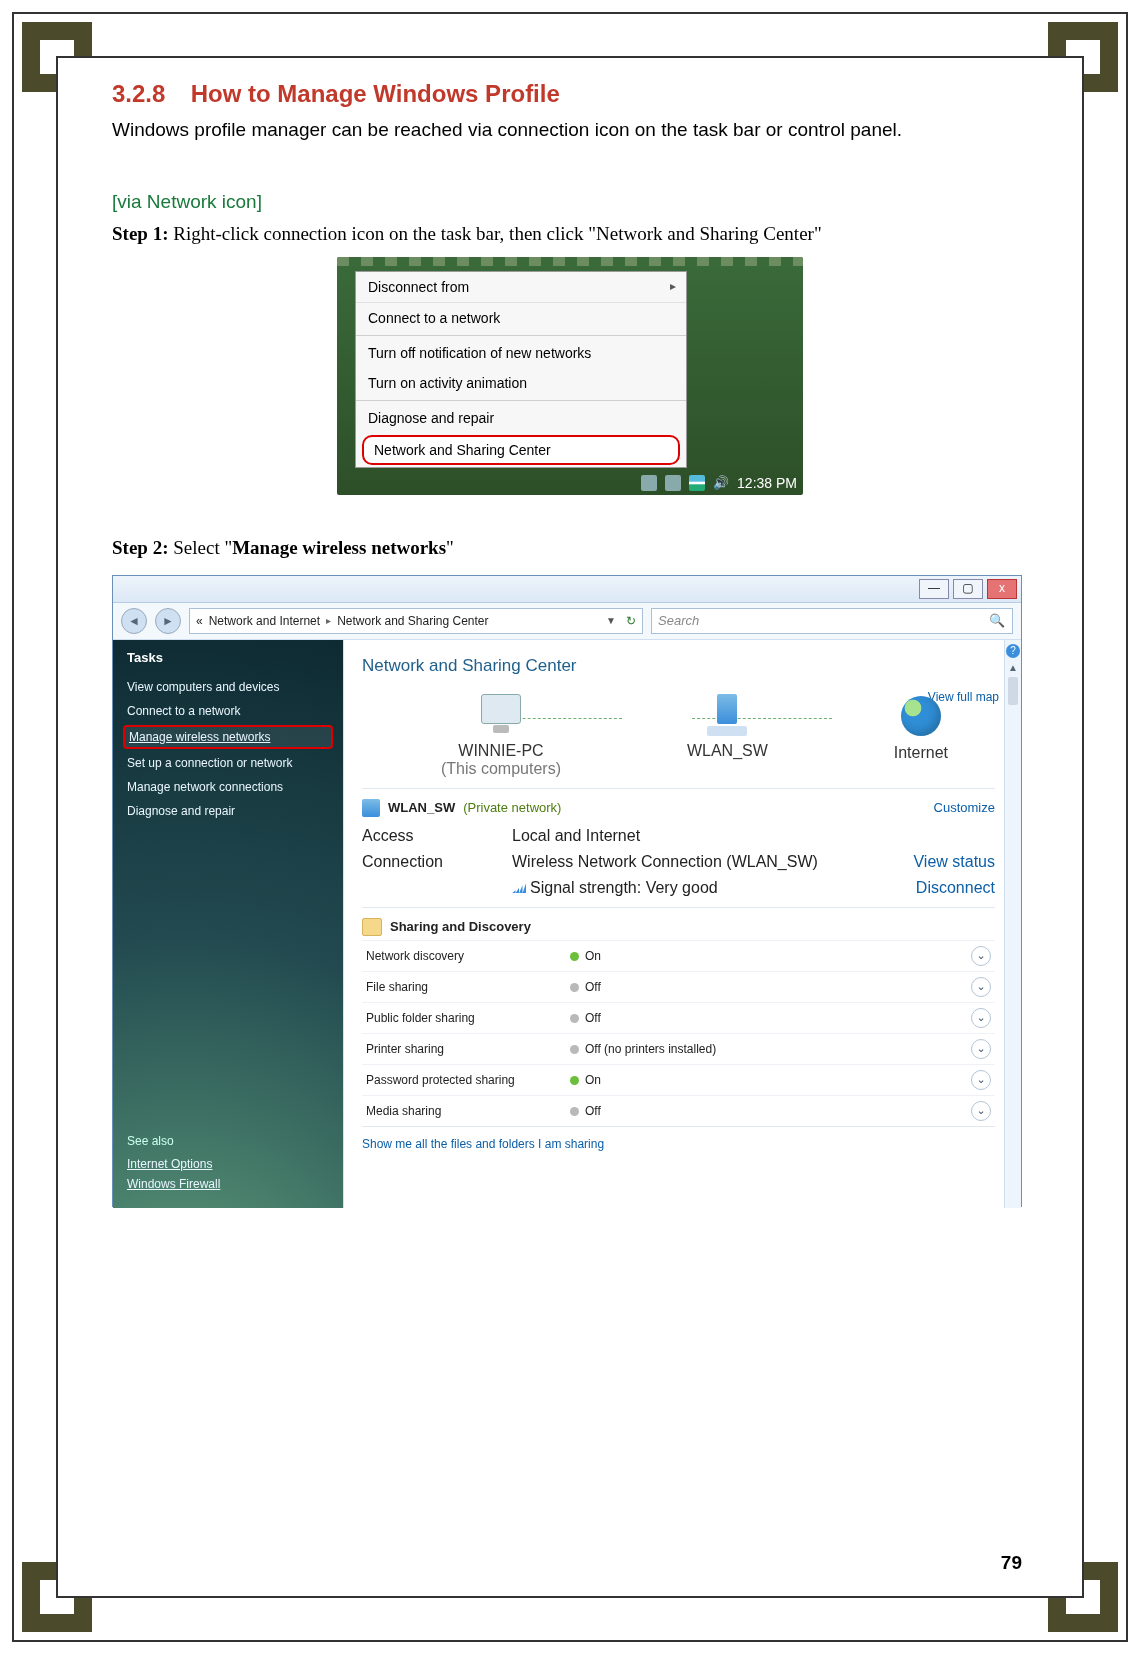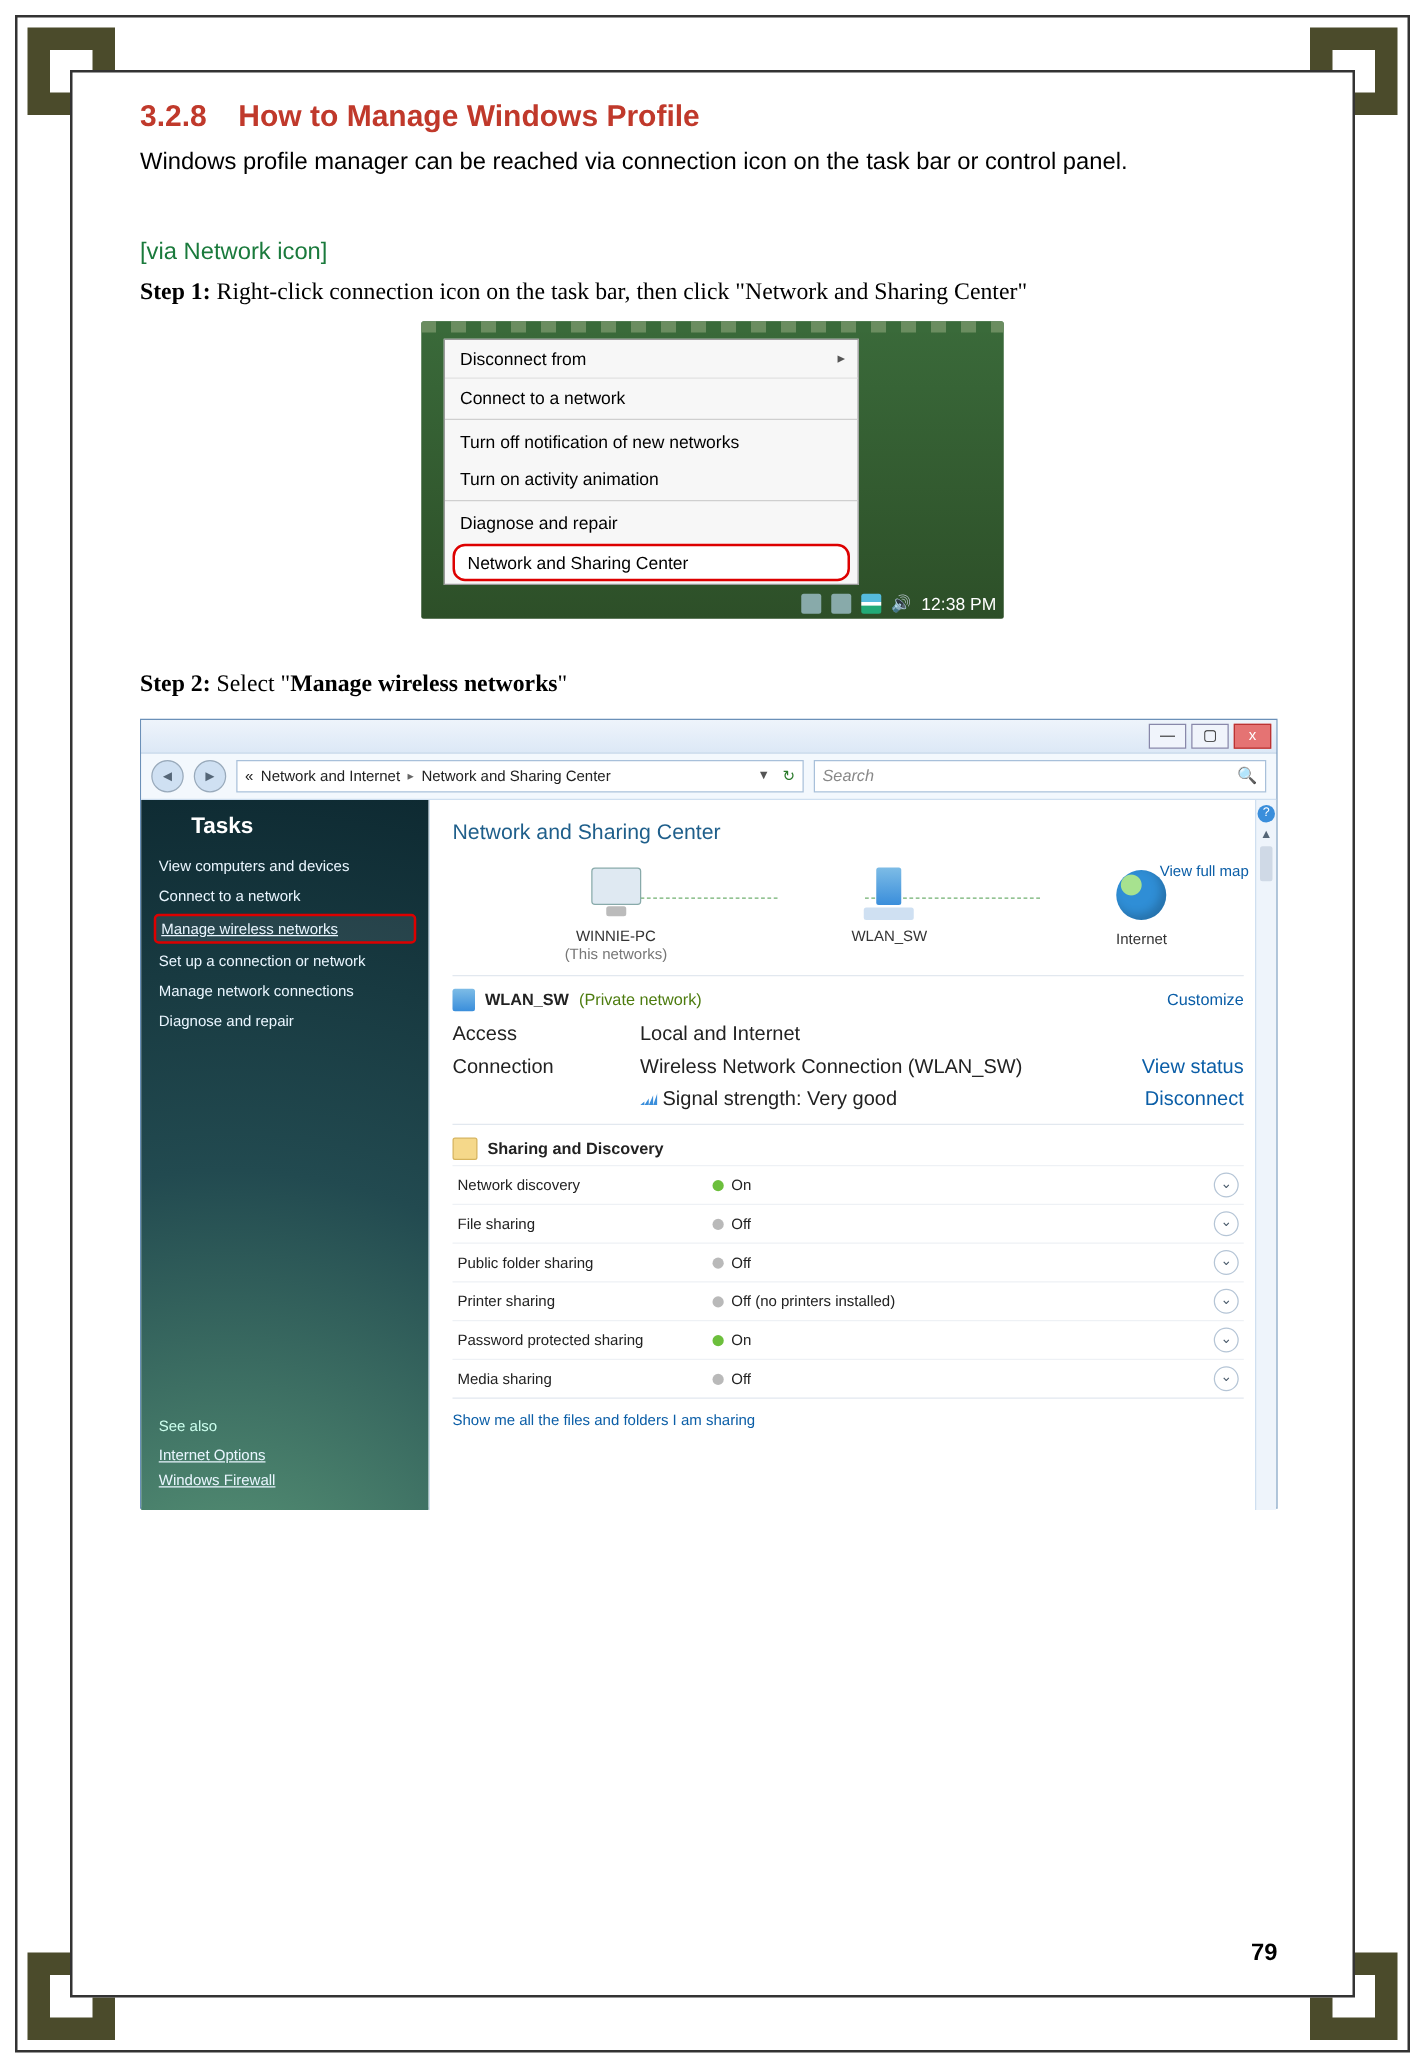--- a/index.html
+++ b/index.html
@@ -121,40 +121,40 @@
     flex: 1; height: 24px; background:#fff; border:1px solid #a8c0da; display:flex; align-items:center; padding:0 6px; color:#888; font-style: italic;
   }
   .search .mag { margin-left:auto; font-style: normal; color:#3a6ea5; }
 
   .shot2-body { display:flex; height: calc(100% - 62px); }
   .sidebar {
     width: 230px;
     background: radial-gradient(circle at 30% 120%, #5f9e7b 0%, #224a50 55%, #0e2a32 100%);
     color:#fff; padding: 10px 14px; box-sizing:border-box; position:relative;
   }
-  .sidebar .tasks { font-weight:bold; font-size:18px; margin-bottom:10px;margin-left:26px; }
+  .sidebar .tasks { font-weight:bold; font-size:13px; margin-bottom:10px; }
   .sidebar .titem { font-size:12px; color:#eaf6ff; padding:5px 0; cursor:pointer; }
   .sidebar .titem.underline { text-decoration: underline; }
   .sidebar .titem.highlight {
     border: 2px solid #d00; border-radius: 4px; padding: 3px 4px; margin: 2px -4px;
     background: rgba(255,255,255,0.08);
   }
   .sidebar .seealso { position:absolute; left:14px; bottom:14px; right:14px; }
   .sidebar .seealso .sa-head { font-size:12px; color:#cfe; margin-bottom:6px; }
   .sidebar .seealso .sa-item { font-size:12px; color:#eaf6ff; padding:3px 0; text-decoration: underline; }
 
   .mainpane { flex:1; background:#fff; position:relative; overflow:hidden; border-left:1px solid #d2e1ef;}
   .mainpane .scroll { position:absolute; right:0; top:0; bottom:0; width:16px; background:#eef4fb; border-left:1px solid #cfdff0;}
   .mainpane .scroll .help { width:14px; height:14px; margin:4px auto; border-radius:50%; background:#3a8edb; color:#fff; font-size:10px; text-align:center; line-height:14px;}
   .mainpane .scroll .thumb { width:10px; height:28px; background:#cfd9e6; margin:4px auto; border-radius:2px;}
   .mainpane .inner { padding: 16px 26px 10px 18px; }
 
   .mp-title { color:#1f5f8b; font-size:17px; margin-bottom: 18px; }
   .mp-map { display:flex; align-items:flex-start; justify-content:space-around; position:relative; padding-bottom:10px;}
-  .mp-map .node { text-align:center; font-size:12px; color:#333;margin-left:32px; }
+  .mp-map .node { text-align:center; font-size:16px; color:#333;margin-left:32px; }
   .mp-map .node .icon { width:48px; height:46px; margin:0 auto 2px auto; position:relative; }
   .ic-pc::before { content:""; display:block; width:38px; height:28px; background:#dfe9f2; border:1px solid #8aa; margin:0 auto; border-radius:3px;}
   .ic-pc::after { content:""; display:block; width:16px; height:8px; background:#bbb; margin:1px auto 0 auto; border-radius:2px;}
   .ic-net::before { content:""; display:block; width:20px; height:30px; background:linear-gradient(#7dbce6,#3a8edb); margin:0 auto; border-radius:2px;}
   .ic-net::after  { content:""; display:block; width:40px; height:10px; background:#cfe0f2; margin:2px auto 0 auto; border-radius:2px;}
   .ic-globe { width:40px; height:40px; border-radius:50%; background: radial-gradient(circle at 30% 30%, #a7e28f 0 20%, #2f8ed6 22% 100%); margin:2px auto 0 auto; box-shadow: inset -4px -4px 8px rgba(0,0,0,.2);}
   .mp-map .dash { position:absolute; top:24px; height:0; border-top:1px dashed #70b070; }
   .mp-map .dash.d1 { left:120px; width:140px;}
   .mp-map .dash.d2 { left:330px; width:140px;}
   .link-blue { color:#0b5ea7; cursor:pointer; }
@@ -284,21 +284,21 @@
           <div class="inner">
             <div class="mp-title">Network and Sharing Center</div>
             <div class="link-blue view-full-map">View full map</div>
 
             <div class="mp-map">
               <div class="dash d1"></div>
                 <div class="dash d2"></div>
               <div class="node">
                 <div class="icon ic-pc"></div>
                 <div>WINNIE-PC</div>
-                <div style="color:#777">(This networks)</div>
+                <div style="color:#777">(This computers)</div>
               </div>
               <div class="node">
                 <div class="icon ic-net"></div>
                 <div>WLAN_SW</div>
               </div>
               <div class="node">
                 <div class="icon">
                     <div class="ic-globe"></div>
                   </div>
                 <div>Internet</div>

